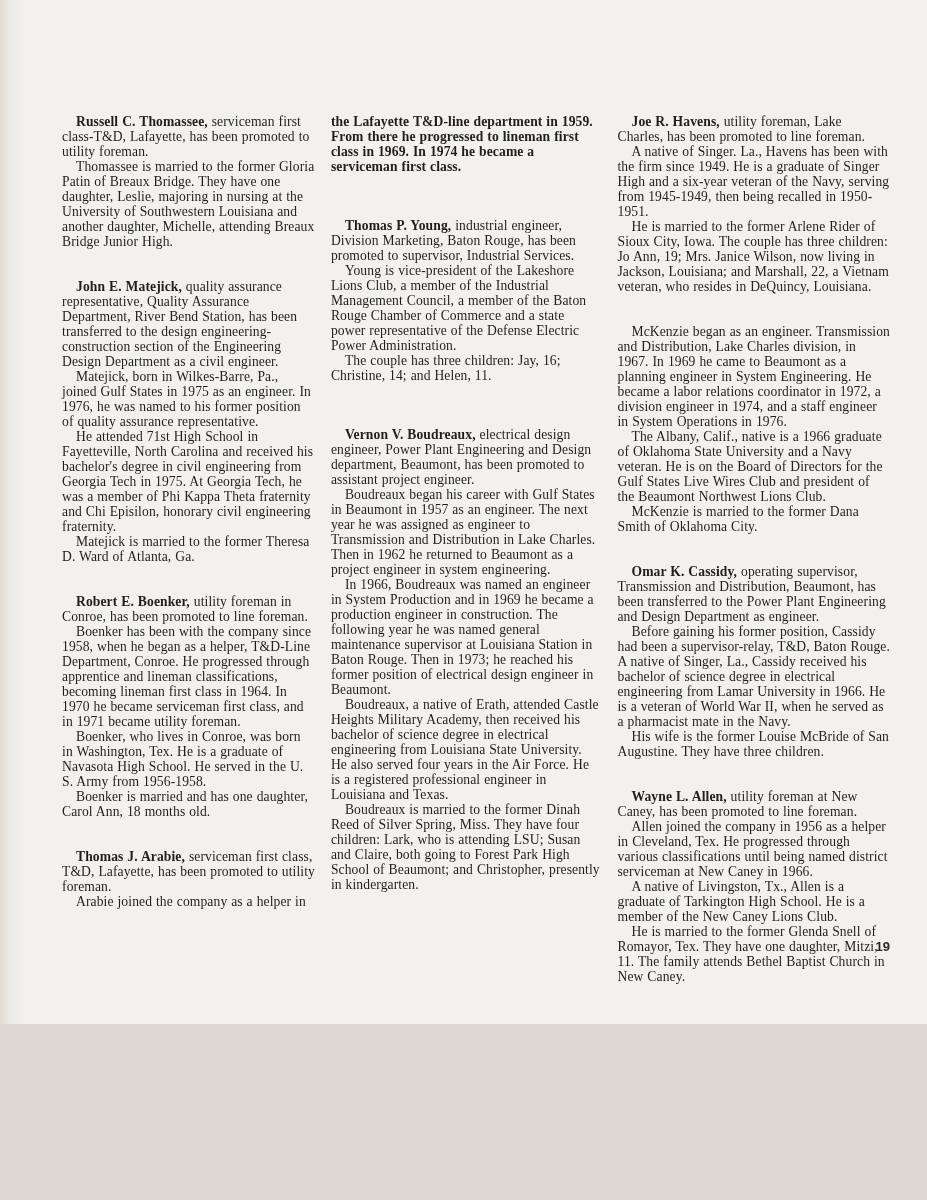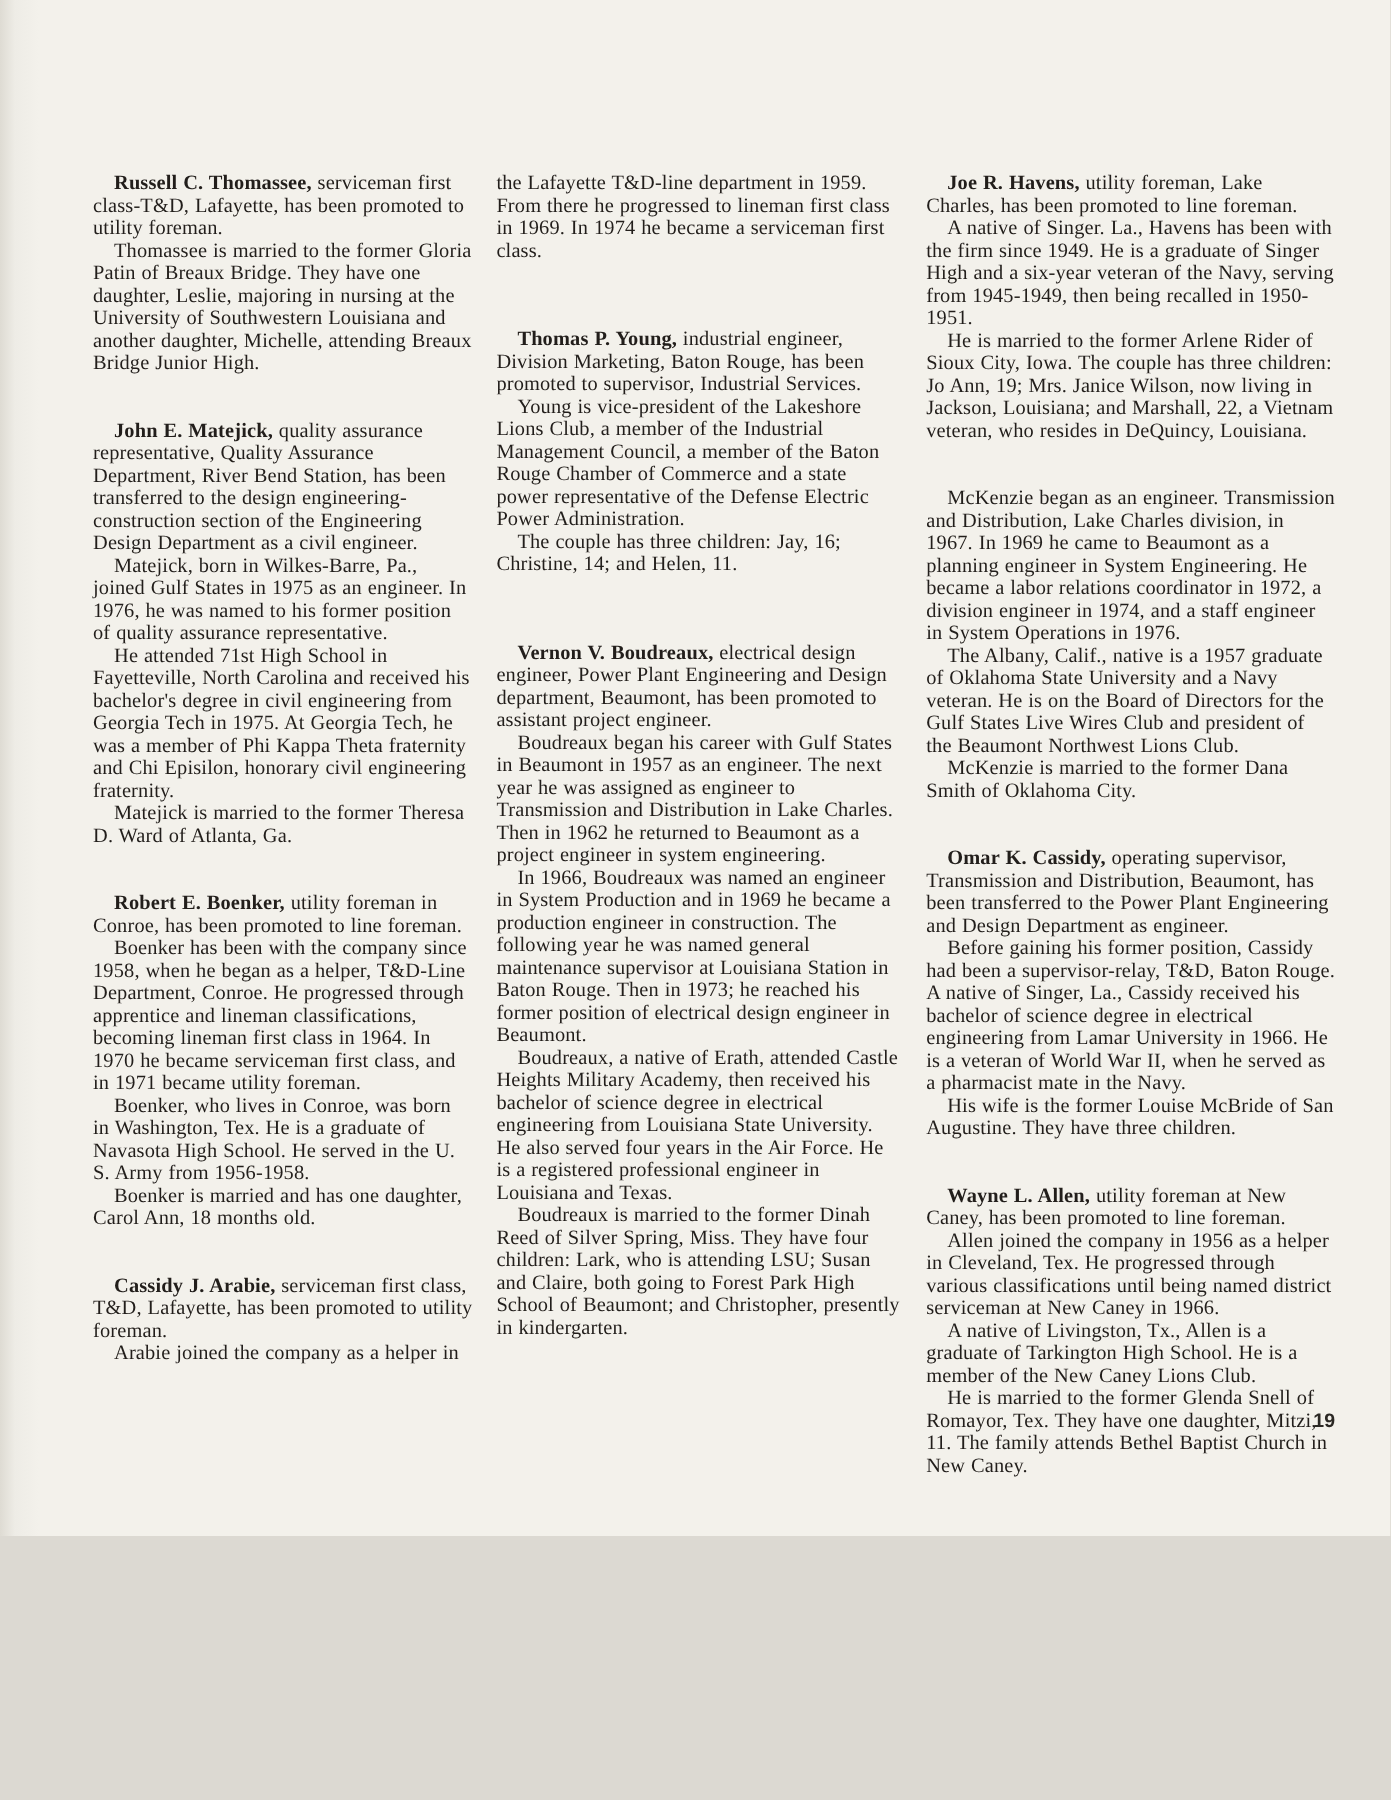--- a/index.html
+++ b/index.html
@@ -31,21 +31,21 @@
   .article.gap-xl { margin-top: 44px; }
   p.p {
     margin: 0;
     font-size: 13.6px;
     line-height: 15px;
     text-indent: 14px;
     text-align: left;
     letter-spacing: 0.1px;
     word-spacing: 0.4px;
   }
-  p.p.cont { text-indent: 0; }
+  p.p.cont { text-indent: 0; font-weight: bold; }
   strong.name { font-weight: bold; }
   .page-number {
     position: absolute;
     right: 37px;
     bottom: 70px;
     font-family: "Liberation Sans", sans-serif;
     font-size: 13px;
     font-weight: 600;
     color: #2b2824;
   }
@@ -67,21 +67,21 @@
         <p class="p">He attended 71st High School in Fayetteville, North Carolina and received his bachelor's degree in civil engineering from Georgia Tech in 1975. At Georgia Tech, he was a member of Phi Kappa Theta fraternity and Chi Episilon, honorary civil engineering fraternity.</p>
         <p class="p">Matejick is married to the former Theresa D. Ward of Atlanta, Ga.</p>
       </div>
       <div class="article">
         <p class="p"><strong class="name">Robert E. Boenker,</strong><span> utility foreman in Conroe, has been promoted to line foreman.</span></p>
         <p class="p">Boenker has been with the company since 1958, when he began as a helper, T&amp;D-Line Department, Conroe. He progressed through apprentice and lineman classifications, becoming lineman first class in 1964. In 1970 he became serviceman first class, and in 1971 became utility foreman.</p>
         <p class="p">Boenker, who lives in Conroe, was born in Washington, Tex. He is a graduate of Navasota High School. He served in the U. S. Army from 1956-1958.</p>
         <p class="p">Boenker is married and has one daughter, Carol Ann, 18 months old.</p>
       </div>
       <div class="article">
-        <p class="p"><strong class="name">Cassidy J. Arabie,</strong><span> serviceman first class, T&amp;D, Lafayette, has been promoted to utility foreman.</span></p>
+        <p class="p"><strong class="name">Thomas J. Arabie,</strong><span> serviceman first class, T&amp;D, Lafayette, has been promoted to utility foreman.</span></p>
         <p class="p">Arabie joined the company as a helper in</p>
       </div>
     </div>
 
     <div class="col col-2">
       <div class="article">
         <p class="p cont">the Lafayette T&amp;D-line department in 1959. From there he progressed to lineman first class in 1969. In 1974 he became a serviceman first class.</p>
       </div>
       <div class="article gap-xl">
         <p class="p"><strong class="name">Thomas P. Young,</strong><span> industrial engineer, Division Marketing, Baton Rouge, has been promoted to supervisor, Industrial Services.</span></p>
@@ -98,21 +98,21 @@
     </div>
 
     <div class="col col-3">
       <div class="article">
         <p class="p"><strong class="name">Joe R. Havens,</strong><span> utility foreman, Lake Charles, has been promoted to line foreman.</span></p>
         <p class="p">A native of Singer. La., Havens has been with the firm since 1949. He is a graduate of Singer High and a six-year veteran of the Navy, serving from 1945-1949, then being recalled in 1950-1951.</p>
         <p class="p">He is married to the former Arlene Rider of Sioux City, Iowa. The couple has three children:  Jo Ann, 19;  Mrs. Janice Wilson, now living in Jackson, Louisiana;  and Marshall, 22, a Vietnam veteran, who resides in DeQuincy, Louisiana.</p>
       </div>
       <div class="article">
         <p class="p">McKenzie began as an engineer. Transmission and Distribution, Lake Charles division, in 1967. In 1969 he came to Beaumont as a planning engineer in System Engineering. He became a labor relations coordinator in 1972, a division engineer in 1974, and a staff engineer in System Operations in 1976.</p>
-        <p class="p">The Albany, Calif., native is a 1957 graduate of Oklahoma State University and a Navy veteran. He is on the Board of Directors for the Gulf States Live Wires Club and president of the Beaumont Northwest Lions Club.</p>
+        <p class="p">The Albany, Calif., native is a 1966 graduate of Oklahoma State University and a Navy veteran. He is on the Board of Directors for the Gulf States Live Wires Club and president of the Beaumont Northwest Lions Club.</p>
         <p class="p">McKenzie is married to the former Dana Smith of Oklahoma City.</p>
       </div>
       <div class="article">
         <p class="p"><strong class="name">Omar K. Cassidy,</strong><span> operating supervisor, Transmission and Distribution, Beaumont, has been transferred to the Power Plant Engineering and Design Department as engineer.</span></p>
         <p class="p">Before gaining his former position, Cassidy had been a supervisor-relay, T&amp;D, Baton Rouge. A native of Singer, La., Cassidy received his bachelor of science degree in electrical engineering from Lamar University in 1966. He is a veteran of World War II, when he served as a pharmacist mate in the Navy.</p>
         <p class="p">His wife is the former Louise McBride of San Augustine. They have three children.</p>
       </div>
       <div class="article">
         <p class="p"><strong class="name">Wayne L. Allen,</strong><span> utility foreman at New Caney, has been promoted to line foreman.</span></p>
         <p class="p">Allen joined the company in 1956 as a helper in Cleveland, Tex. He progressed through various classifications until being named district serviceman at New Caney in 1966.</p>

